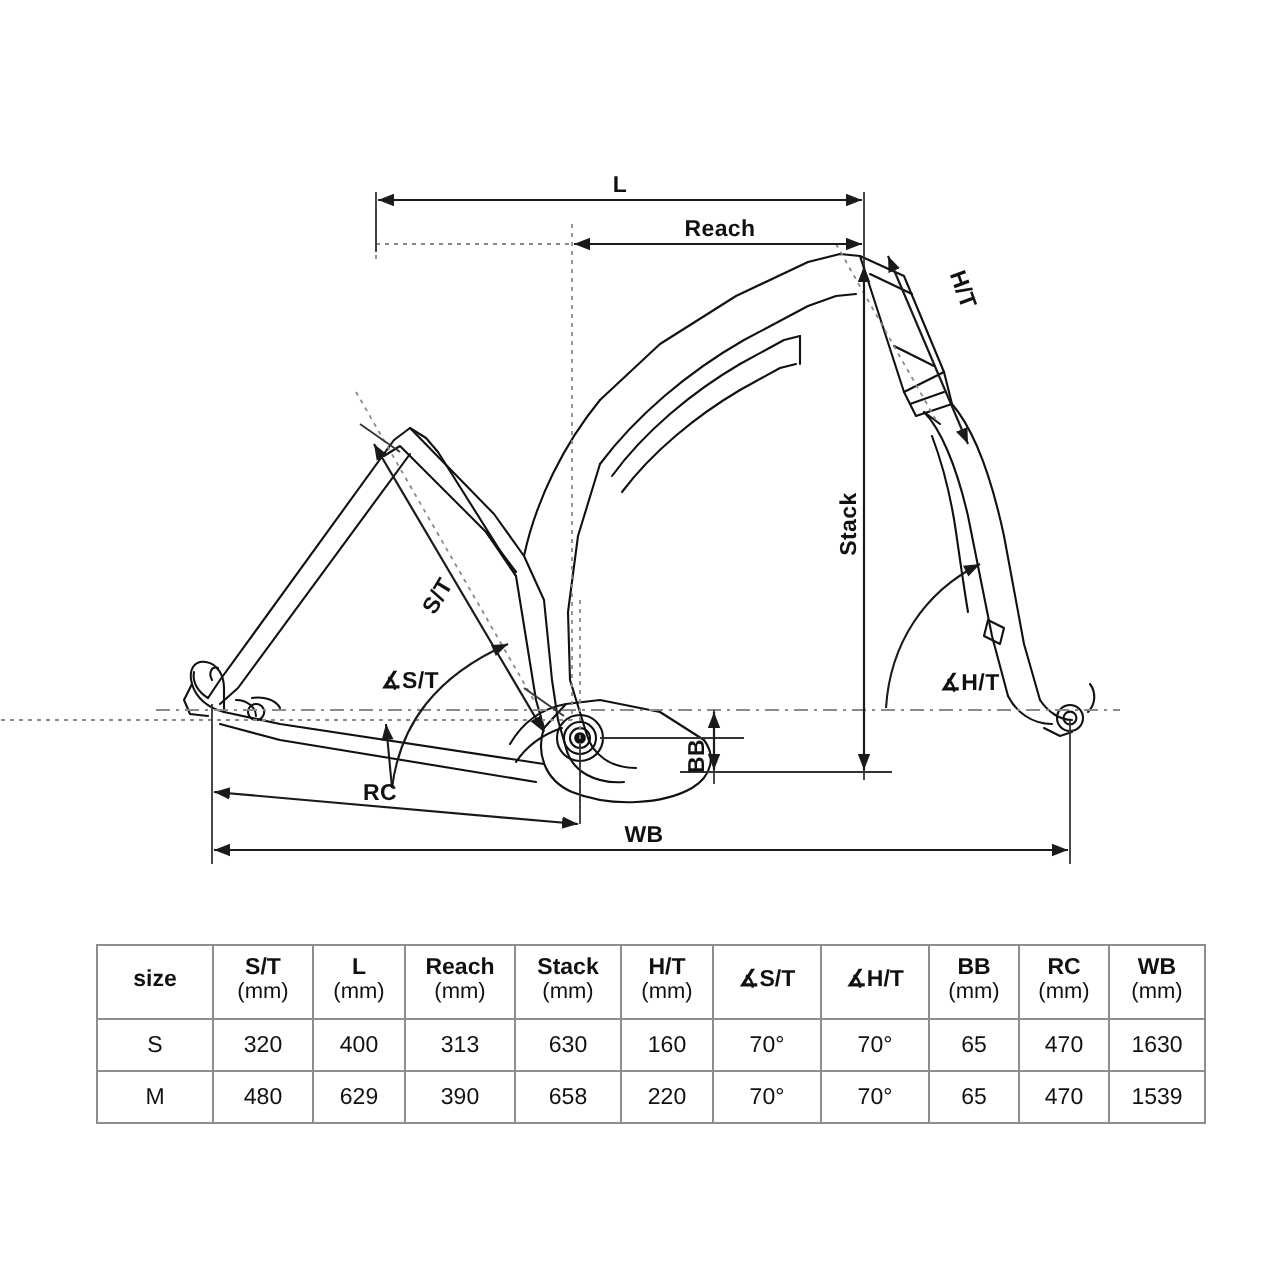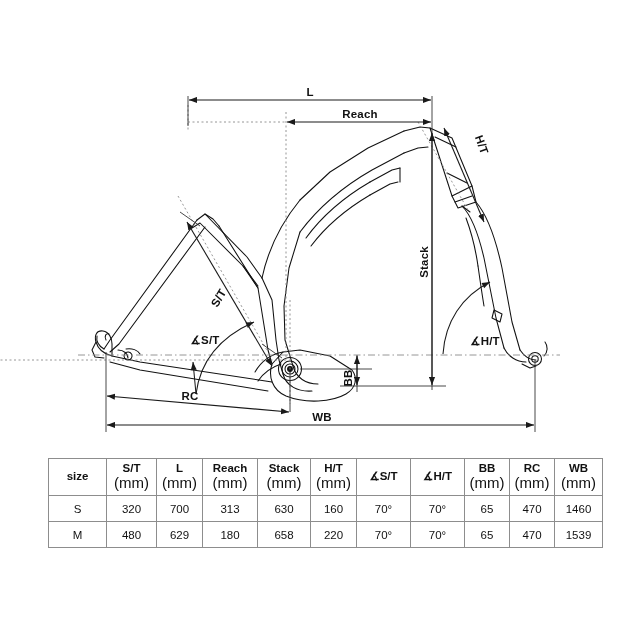--- a/index.html
+++ b/index.html
@@ -43,21 +43,21 @@
     font-weight: bold;
     font-size: 11.5px;
     fill: #111111;
     letter-spacing: 0.2px;
   }
 
   
   #specs-table-wrap {
     position: absolute;
     left: 48px;
-    top: 458px;
+    top: 472px;
     width: 544px;
   }
   table.specs {
     border-collapse: collapse;
     width: 544px;
     table-layout: fixed;
     background: #ffffff;
   }
   table.specs th,
   table.specs td {
@@ -69,21 +69,21 @@
   }
   table.specs thead th {
     height: 31px;
     padding: 2px 0 3px 0;
     font-size: 11.5px;
     font-weight: bold;
     line-height: 1.08;
   }
   table.specs thead th .unit {
     display: block;
-    font-size: 15px;
+    font-size: 11px;
     font-weight: normal;
     letter-spacing: 0;
     margin-top: 1px;
   }
   table.specs tbody td {
     height: 23px;
     font-size: 11.5px;
     font-weight: normal;
   }
   table.specs tbody td.size-cell {
@@ -330,35 +330,35 @@
           <th>
             <span>WB</span>
             <span class="unit">(mm)</span>
           </th>
         </tr>
       </thead>
       <tbody>
         <tr>
           <td class="size-cell">S</td>
           <td>320</td>
-          <td>700</td>
+          <td>400</td>
           <td>313</td>
           <td>630</td>
           <td>160</td>
           <td>70°</td>
           <td>70°</td>
           <td>65</td>
           <td>470</td>
-          <td>1460</td>
+          <td>1630</td>
         </tr>
         <tr>
           <td class="size-cell">M</td>
           <td>480</td>
           <td>629</td>
-          <td>180</td>
+          <td>390</td>
           <td>658</td>
           <td>220</td>
           <td>70°</td>
           <td>70°</td>
           <td>65</td>
           <td>470</td>
           <td>1539</td>
         </tr>
       </tbody>
     </table>

